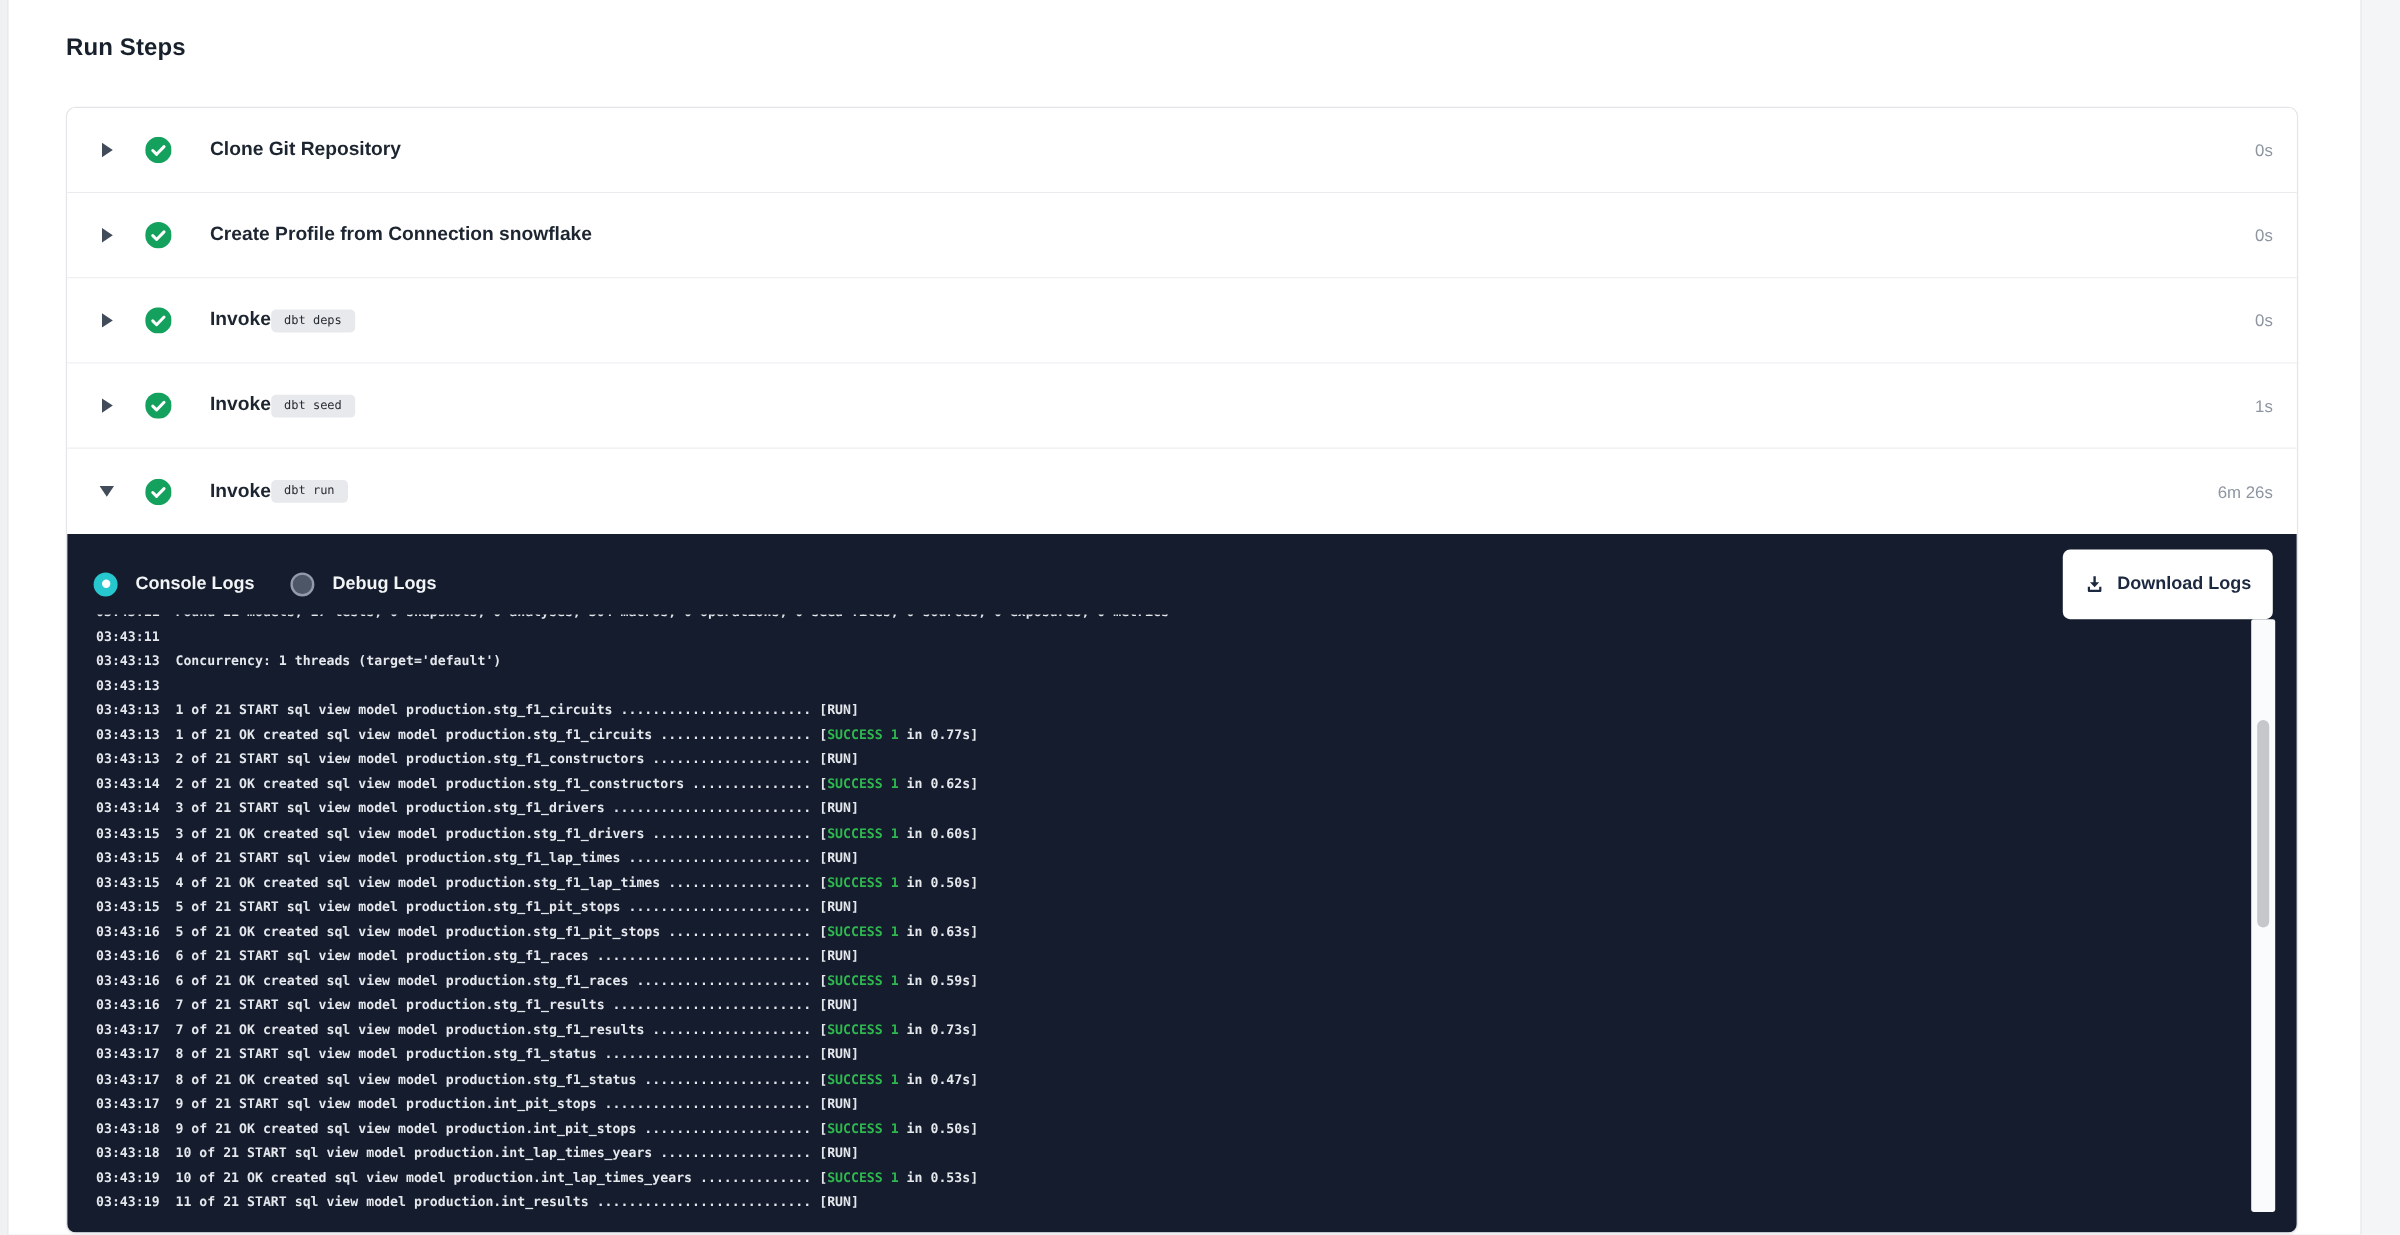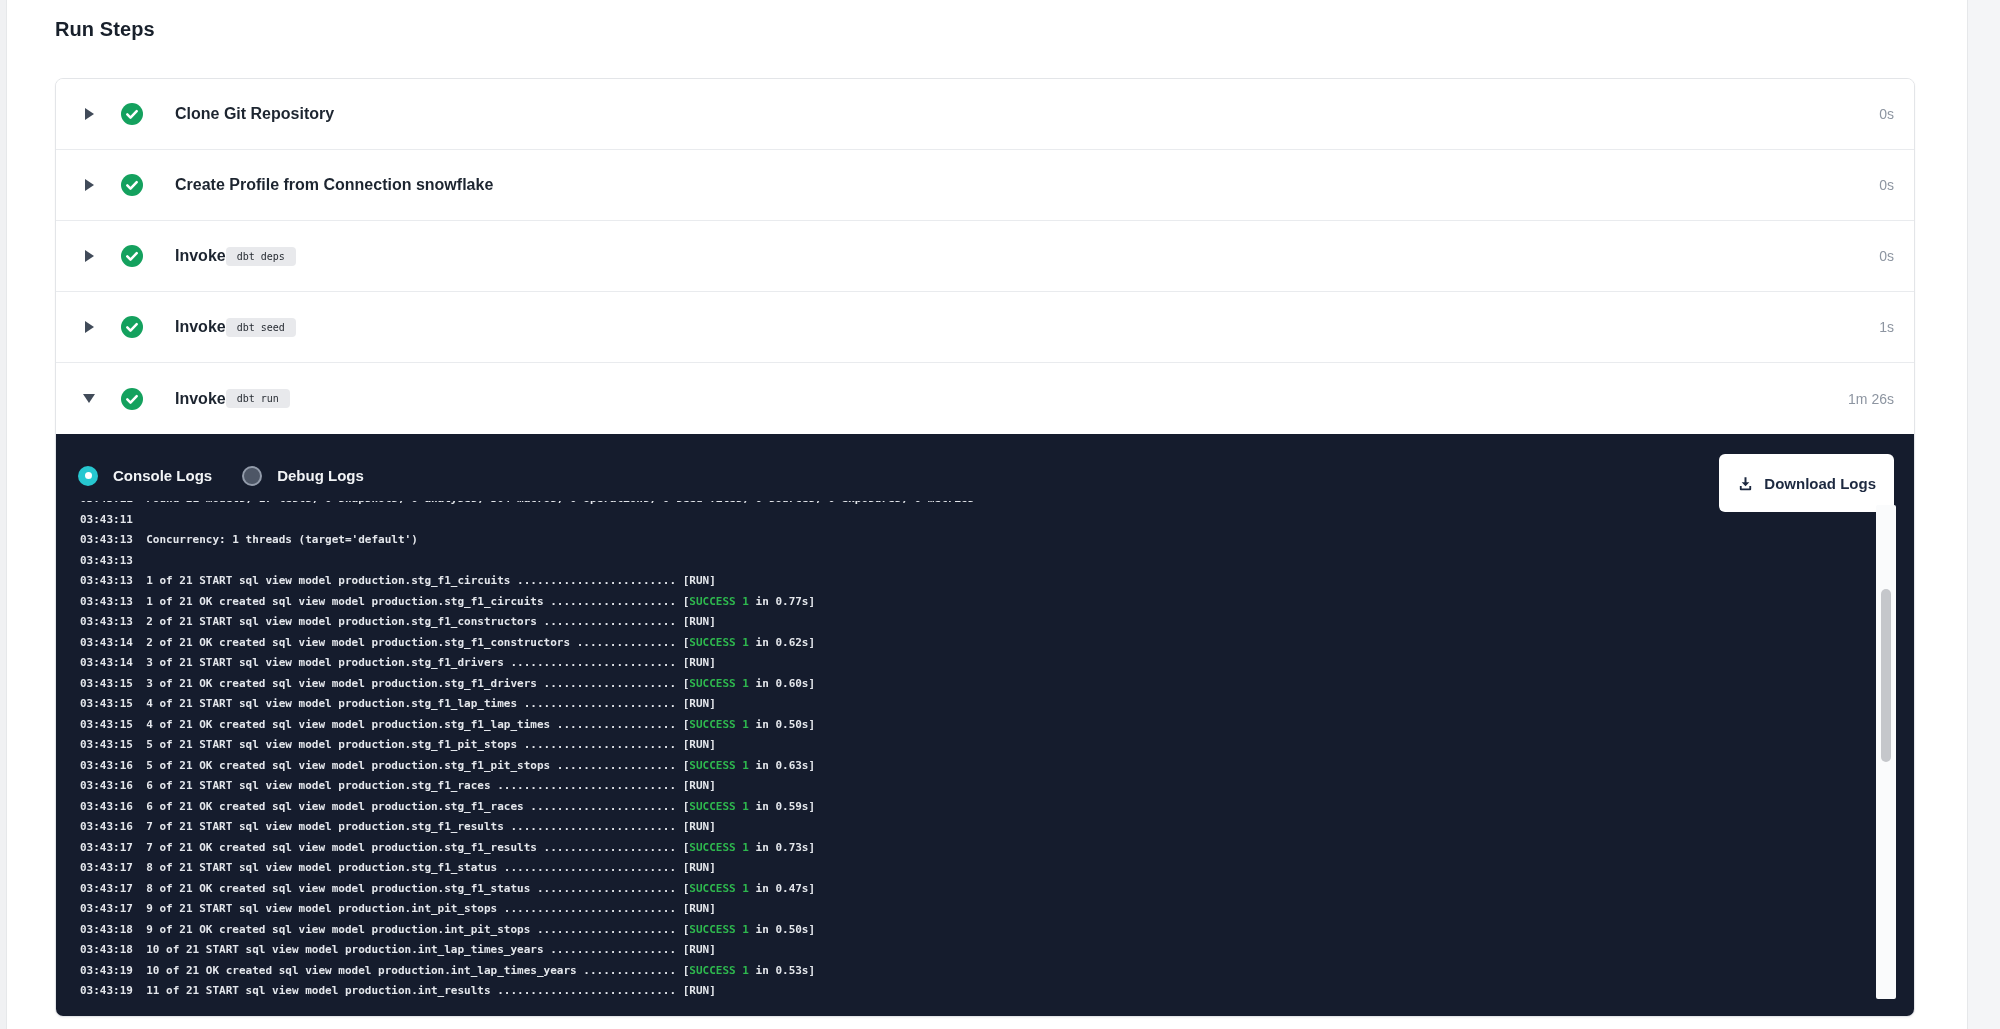--- a/index.html
+++ b/index.html
@@ -4,21 +4,21 @@
 <style>
   * { margin: 0; padding: 0; box-sizing: border-box; }
   html, body { width: 2000px; height: 1029px; background: #ffffff; overflow: hidden;
                font-family: "Liberation Sans", sans-serif; }
 
   .edge-strip-left  { position: absolute; left: 0; top: 0; width: 7px; height: 1029px;
                       background: #f0f1f3; border-right: 1px solid #e6e8ea; }
   .edge-strip-right { position: absolute; left: 1967px; top: 0; width: 33px; height: 1029px;
                       background: #f4f5f7; border-left: 1px solid #e6e8ea; }
 
-  .content { position: absolute; left: 55px; top: 4px; width: 1860px; }
+  .content { position: absolute; left: 55px; top: 15px; width: 1860px; }
   .page-title { margin-top: 14px; font-size: 20px; font-weight: 700; color: #18202b; letter-spacing: .1px; }
 
   .card { margin-top: 37px; background: #fff; border: 1px solid #e3e5e8; border-radius: 8px;
           box-shadow: 0 1px 2px rgba(16,24,40,.05); overflow: hidden; }
 
   .step-row { height: 71px; display: flex; align-items: center; padding: 0 20px 0 26px;
               border-bottom: 1px solid #e9ebee; background: #fff; cursor: pointer; }
   .step-row:last-child { border-bottom: 0; }
 
   .caret { width: 14px; height: 14px; flex: none; display: flex; align-items: center; justify-content: center; }
@@ -30,21 +30,21 @@
   .check { width: 22px; height: 22px; margin-left: 25px; flex: none; border-radius: 50%;
            display: flex; align-items: center; justify-content: center; }
   .check svg { display: block; }
 
   .step-label { margin-left: 32px; font-size: 16px; font-weight: 700; color: #1d2530; }
   .cmd-chip { font-family: "DejaVu Sans Mono", monospace; font-size: 10px;
               color: #272c33; background: #e8e9ec; border-radius: 4px; padding: 4px 11px; }
   .duration { margin-left: auto; font-size: 14px; color: #8d95a1; }
 
   .log-panel { position: relative; height: 582px; background: #151c2d; }
-  .panel-header { display: flex; padding: 20px 20px 0 22px; height: 63px; }
+  .panel-header { display: flex; align-items: center; padding: 20px 20px 0 22px; height: 63px; }
   .radio-group { display: flex; align-items: center; cursor: pointer; }
   .radio-group + .radio-group { margin-left: 30px; }
   .radio { width: 20px; height: 20px; border-radius: 50%; flex: none; position: relative; }
   .radio.selected { background: #27c7d0; }
   .radio.selected::after { content: ""; position: absolute; left: 6.5px; top: 6.5px; width: 7px; height: 7px;
                            border-radius: 50%; background: #ffffff; }
   .radio.unselected { background: #4d5666; border: 2px solid #929baa; }
   .radio-label { margin-left: 15px; font-size: 15px; font-weight: 700; color: #f2f4f6; }
 
   .download-btn { margin-left: auto; display: flex; align-items: center; gap: 10px;
@@ -136,21 +136,21 @@
             <span class="tri"></span>
           </span>
     <span class="check">
       <svg width="22" height="22" viewBox="0 0 22 22">
         <circle cx="11" cy="11" r="11" fill="#14a15e"></circle>
         <path d="M6.3 11.4l3.2 3.2 6.2-6.4" fill="none" stroke="#ffffff" stroke-width="2.5" stroke-linecap="round" stroke-linejoin="round"></path>
       </svg>
     </span>
     <span class="step-label">Invoke</span>
     <span class="cmd-chip">dbt run</span>
-    <span class="duration">1m 26s</span>
+    <span class="duration">6m 26s</span>
   </div>
       </div>
 
     <div class="log-panel">
       <div class="panel-header">
         <div class="radio-group">
           <span class="radio selected"></span>
           <span class="radio-label">Console Logs</span>
         </div>
         <div class="radio-group">

